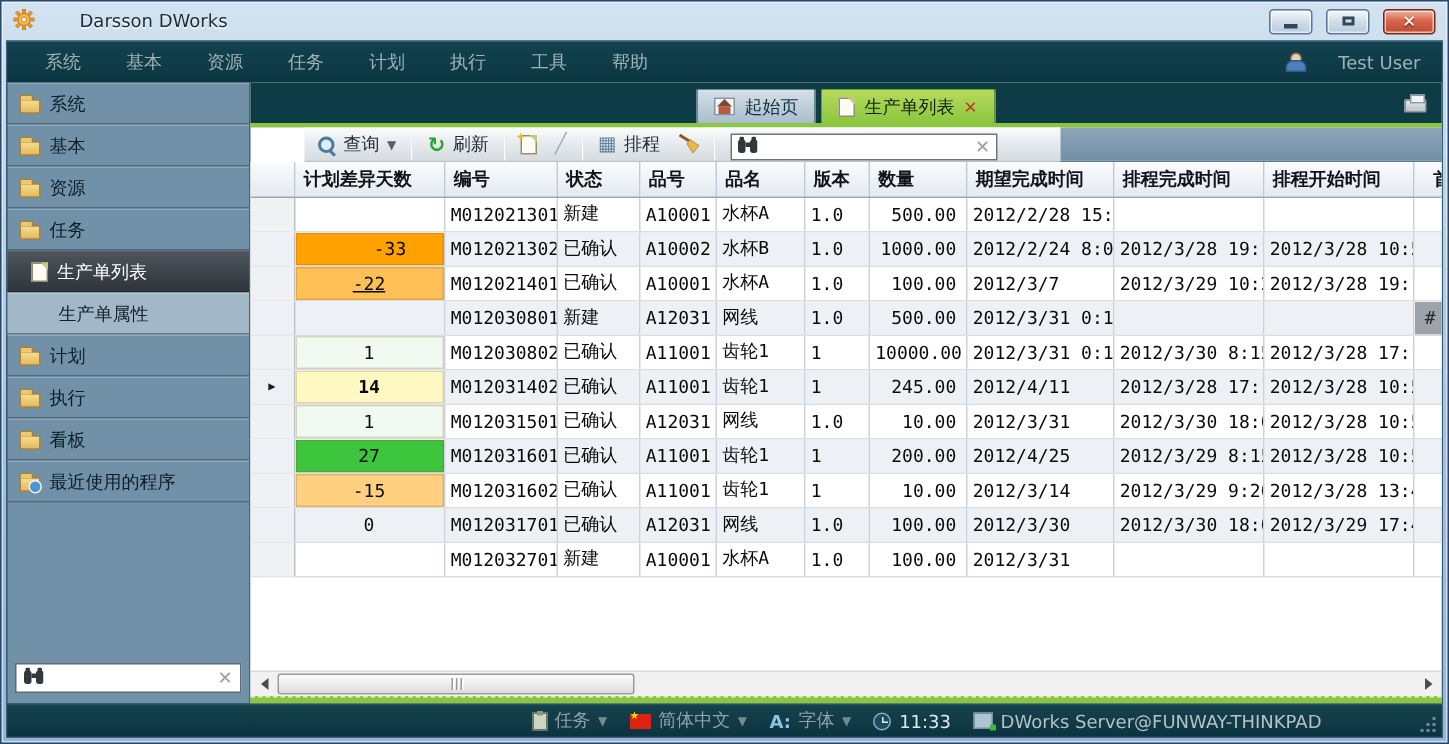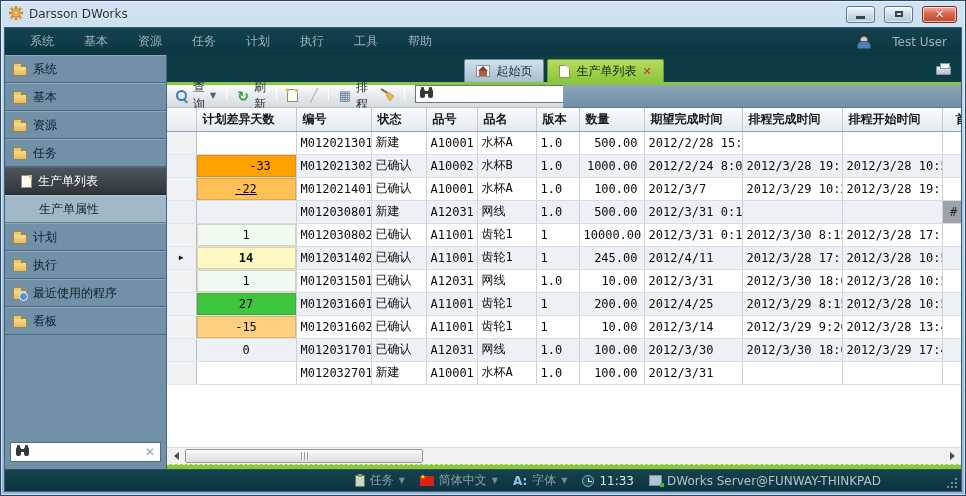--- a/index.html
+++ b/index.html
@@ -2,35 +2,35 @@
 <html><head>
 <meta charset="utf-8">
 <style>
   html,body{margin:0;padding:0;background:#dce8f2;}
   *{box-sizing:border-box;}
   body{font-family:"DejaVu Sans","Liberation Sans",sans-serif;font-size:12px;-webkit-font-smoothing:antialiased;}
   .window{width:966px;height:496px;border:1px solid #24486e;background:linear-gradient(#d2e2f0,#a3c0da 60%,#96b6d3);
     padding:0 3px 3px 3px;display:flex;flex-direction:column;box-shadow:inset 0 0 0 1px rgba(255,255,255,.55);}
   
   .titlebar{height:26px;display:flex;align-items:center;gap:6px;padding:0 5px;flex:none;}
-  .title-text{color:#1c2c3a;text-shadow:0 1px 0 rgba(255,255,255,.7);}
+  .title-text{color:#1c2c3a;text-shadow:0 1px 0 rgba(255,255,255,.7);margin-left:24px;}
   .tb-spacer{flex:1;}
   .winbtn{width:29px;height:17px;border:1px solid #58779a;border-radius:3px;display:flex;align-items:center;justify-content:center;
     background:linear-gradient(#f6fafd,#d3dfe9 45%,#b6cadb);color:#31465a;font-size:9px;margin-left:3px;
     box-shadow:inset 0 0 0 1px rgba(255,255,255,.65);cursor:default;}
   .winbtn .mini-bar{width:9px;height:3px;background:#31465a;margin-top:6px;}
   .winbtn .max-box{width:8px;height:6px;border:2px solid #31465a;}
   .winbtn.close{width:35px;background:linear-gradient(#efb3a4,#d8674c 45%,#bf4a31);border-color:#7e2a18;color:#fff;
     font-weight:bold;font-size:11px;text-shadow:0 1px 1px rgba(0,0,0,.4);}
   
   .app-frame{flex:1;display:flex;flex-direction:column;border:1px solid #3a5e77;min-height:0;background:#0d3b46;}
   
   .menubar{height:27px;flex:none;background:linear-gradient(#12424f,#0b3641);display:flex;align-items:center;padding:0 10px;}
   .menu-item{padding:0 15px;color:#9fb2b8;line-height:27px;cursor:default;}
-  .menu-user{margin-left:auto;display:flex;align-items:flex-end;gap:23px;color:#9fb2b8;padding-right:4px;}
+  .menu-user{margin-left:auto;display:flex;align-items:flex-start;gap:23px;color:#9fb2b8;padding-right:4px;}
   
   .main{flex:1;display:flex;min-height:0;}
   
   .sidebar{width:162px;flex:none;background:#7191a9;border-right:1px solid #46657c;display:flex;flex-direction:column;}
   .side-header{height:27px;flex:none;display:flex;align-items:center;gap:6px;padding:0 6px;color:#fff;
     border-bottom:1px solid #52738a;}
   .collapse-btn{margin-left:auto;width:17px;height:15px;background:linear-gradient(#fff,#dfe9f2);border:1px solid #8aa6bd;
     border-radius:2px;color:#1f63ad;font-weight:bold;font-size:10px;line-height:13px;text-align:center;}
   .snav-item{height:28px;flex:none;display:flex;align-items:center;gap:6px;padding:0 8px;color:#0d1d28;
     border-top:1px solid rgba(255,255,255,.22);border-bottom:1px solid rgba(52,76,95,.55);cursor:default;}
@@ -78,22 +78,22 @@
   .server-icon::after{content:"";position:absolute;right:-3px;bottom:-2px;width:4px;height:4px;background:#3dbb3d;}
   
   .content{flex:1;display:flex;flex-direction:column;min-width:0;background:#fff;}
   .tabstrip{height:27px;flex:none;background:#0d3b46;display:flex;align-items:flex-end;padding:0 0 0 3px;position:relative;justify-content:center;}
   .tab{height:23px;display:flex;align-items:center;gap:6px;padding:0 11px;margin-right:3px;border-radius:2px 2px 0 0;cursor:default;}
   .tab.inactive{background:linear-gradient(#d5e0e9,#a8bdcc);border:1px solid #69889b;border-bottom:none;color:#14303d;}
   .tab.active{background:linear-gradient(#b7da5e,#8cc63e);border:1px solid #6c9e2a;border-bottom:none;color:#0f2408;}
   .tab-close{color:#c0392b;font-weight:bold;font-size:11px;line-height:1;}
   .lime-line{height:3px;flex:none;background:#8cc63e;}
   .toolbar{height:23px;flex:none;display:flex;}
-  .tbar-left{width:396px;flex:none;height:23px;display:flex;align-items:flex-start;padding:0 4px;gap:2px;
-    background:linear-gradient(#fbfcfd,#e4e8ec 55%,#d7dce1);border-bottom:1px solid #bcc2c8;}
+  .tbar-left{width:504px;flex:none;height:23px;display:flex;align-items:flex-end;padding:0 4px;gap:2px;
+    background:linear-gradient(#fbfcfd,#e4e8ec 55%,#d7dce1);border-bottom:1px solid #bcc2c8;margin-left:36px;}
   .tbar-right{flex:1;background:linear-gradient(#8da5b7,#7090a6);border-bottom:1px solid #5d7a8e;}
   .tbtn{display:flex;align-items:center;gap:5px;padding:0 5px;height:21px;color:#1c2b36;cursor:default;}
   .tsep{width:1px;height:15px;background:#b4bac0;border-right:1px solid #fdfdfd;margin:0 3px;}
   .tool-search{width:178px;height:18px;background:#fff;border:1px solid #68757f;display:flex;align-items:center;gap:5px;padding:0 4px;margin-left:5px;}
   .tool-search input{flex:1;min-width:0;border:none;outline:none;font:12px "DejaVu Sans",sans-serif;}
   
   .tablewrap{flex:1;min-height:0;background:#fff;overflow:hidden;}
   table.grid{border-collapse:collapse;table-layout:fixed;width:798px;}
   .grid th{height:23px;font-weight:bold;text-align:left;padding:0 0 0 6px;color:#101418;white-space:nowrap;overflow:hidden;
     background:linear-gradient(#f9fbfc,#eef2f6 55%,#e3e9ef);border-right:1px solid #c3c9d3;border-bottom:1px solid #9ba5b1;}
@@ -205,26 +205,26 @@
             </div>
             <div class="snav-item">
               <span class="icon folder-icon"></span>
               <span>计划</span>
             </div>
             <div class="snav-item">
               <span class="icon folder-icon"></span>
               <span>执行</span>
             </div>
             <div class="snav-item">
+              <span class="icon folder-icon"></span>
+              <span>看板</span>
+            </div>
+            <div class="snav-item">
               <span class="icon folder-icon recent"></span>
               <span>最近使用的程序</span>
-            </div>
-            <div class="snav-item">
-              <span class="icon folder-icon"></span>
-              <span>看板</span>
             </div>
           </div>
         <div class="side-fill"></div>
         <div class="side-search">
           <span class="icon">
             <svg width="13" height="11" viewBox="0 0 13 11" fill="#34383c">
                 <rect x="0" y="2" width="5" height="9" rx="2"></rect>
                 <rect x="8" y="2" width="5" height="9" rx="2"></rect>
                 <rect x="1" y="0" width="3" height="4" rx="1"></rect>
                 <rect x="9" y="0" width="3" height="4" rx="1"></rect>

